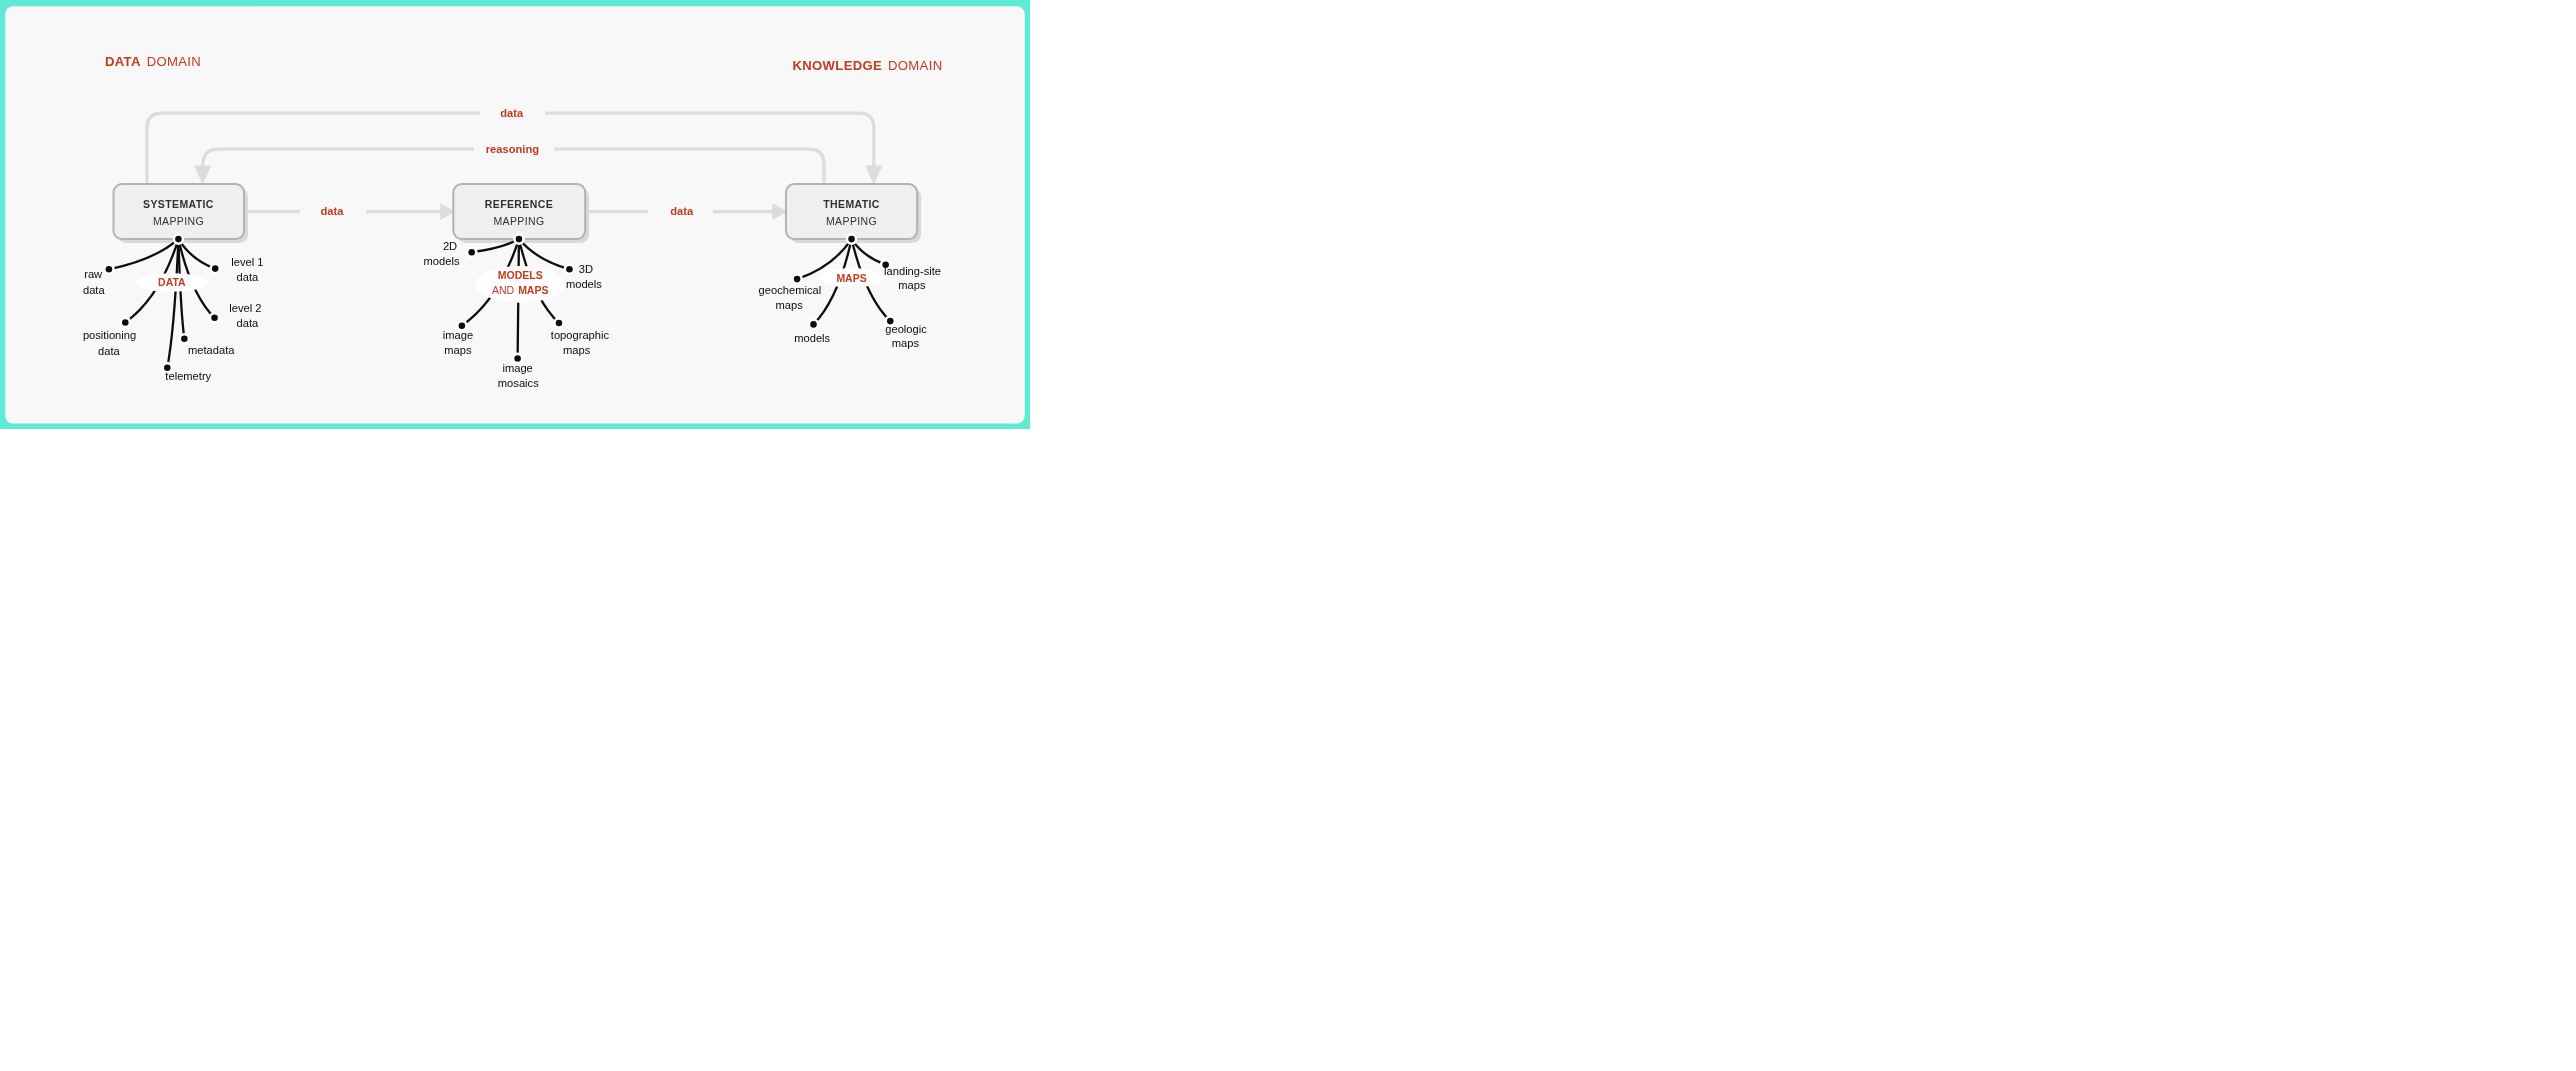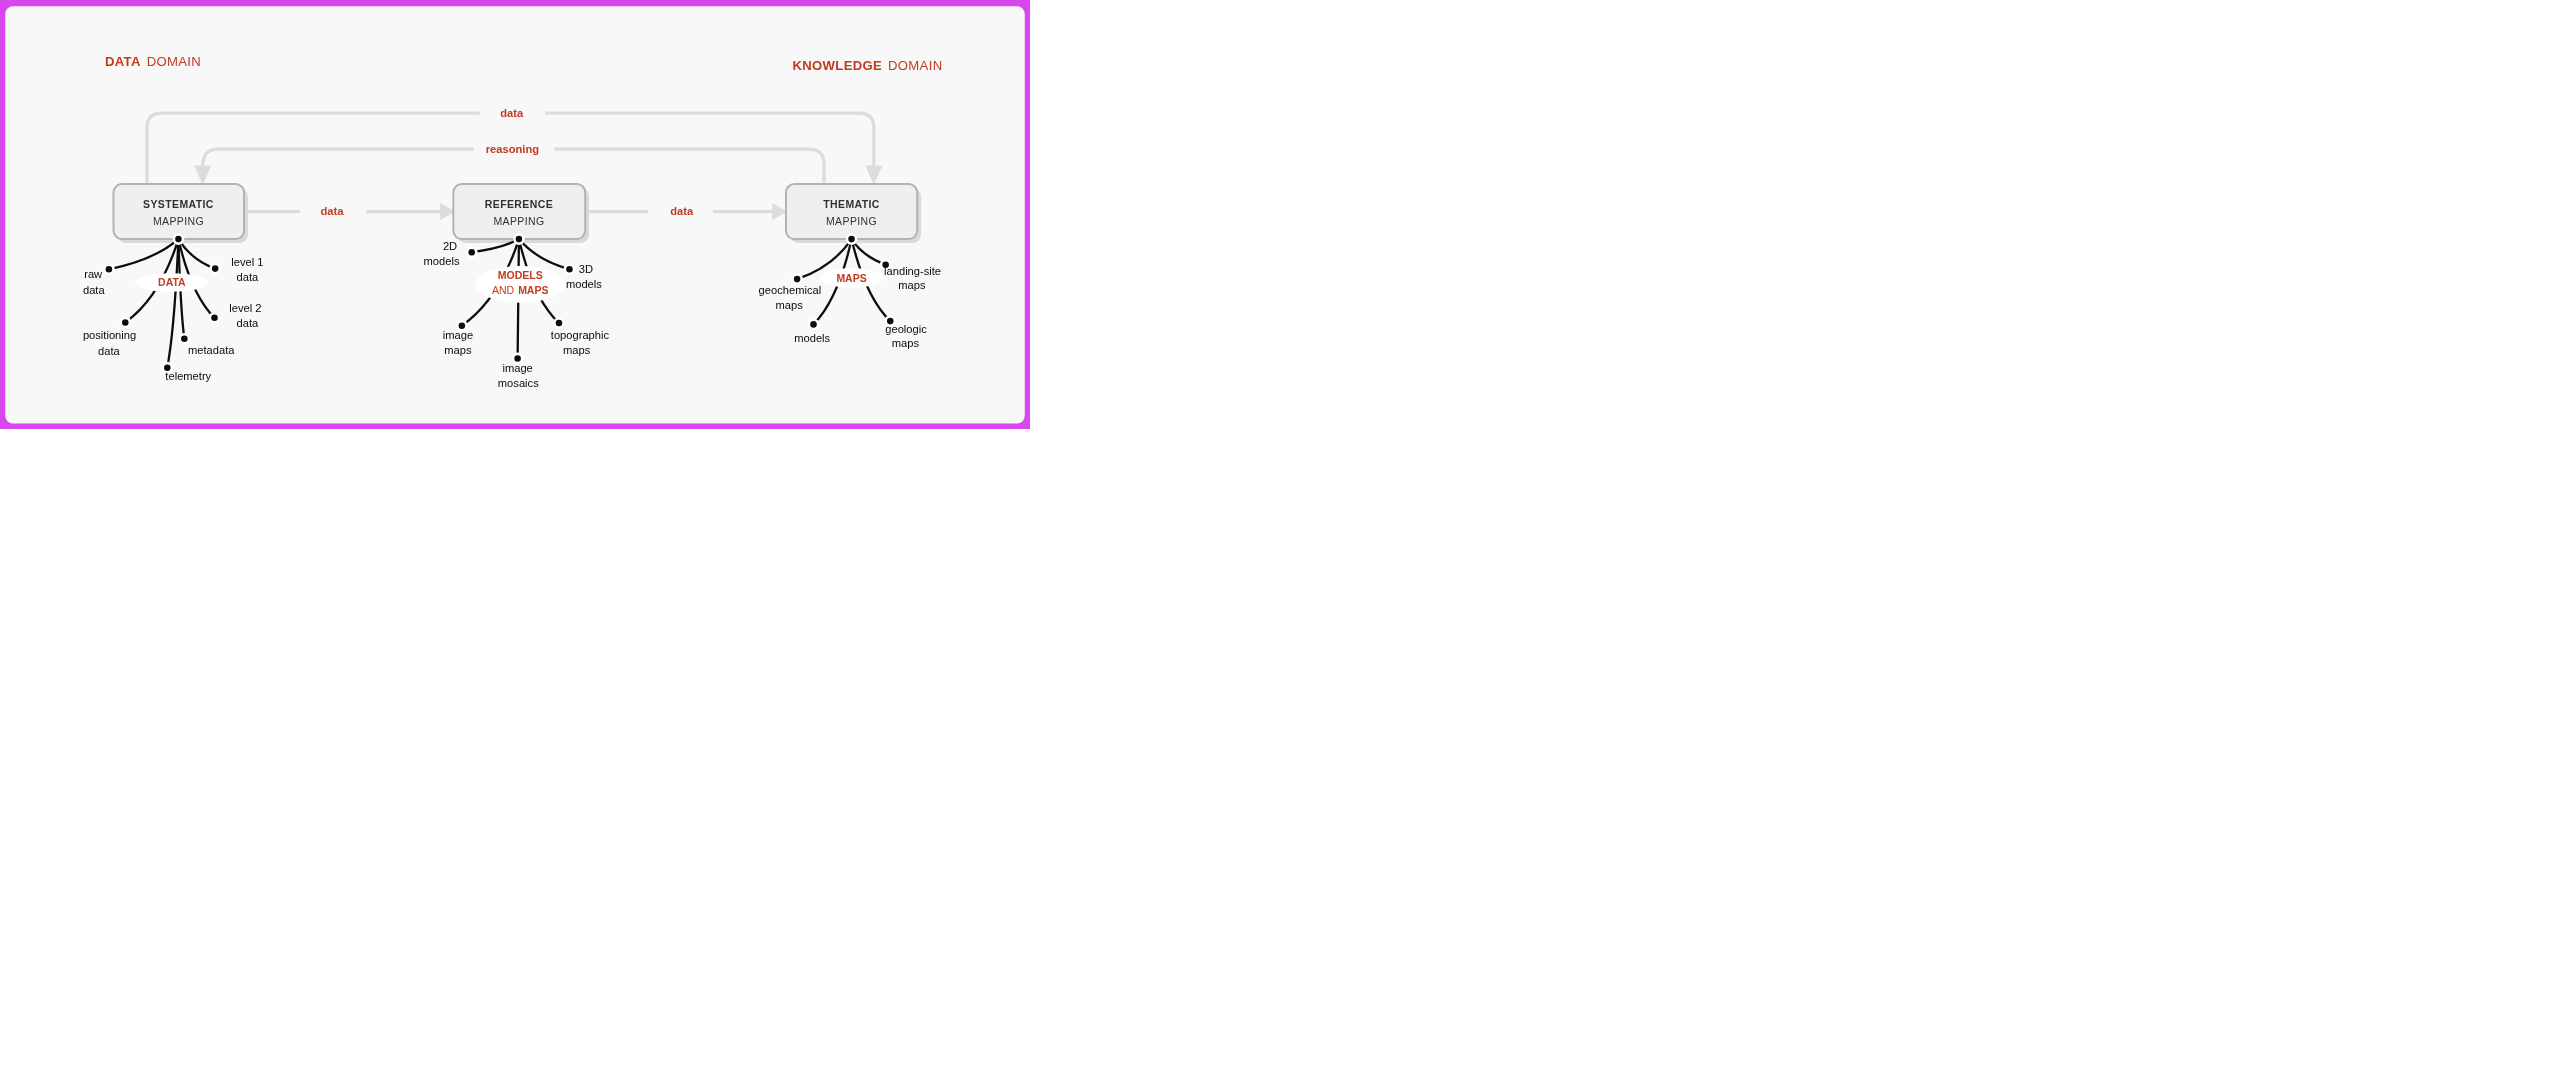--- a/index.html
+++ b/index.html
@@ -1,16 +1,16 @@
 <!DOCTYPE html>
 <html style="font-size:10.5px"><head>
 <meta charset="utf-8">
 <style>
   html,body{margin:0;padding:0;background:#ffffff;}
-  .page{position:relative;width:1030px;height:429px;background:#d946ef;overflow:hidden;
+  .page{position:relative;width:1030px;height:429px;background:#5eead4;overflow:hidden;
         font-family:"Liberation Sans","DejaVu Sans",sans-serif;}
   svg{display:block}
   text{font-family:"Liberation Sans","DejaVu Sans",sans-serif;}
   .b{font-weight:bold;}
   .domain{font-size:20px;fill:#c23a20;letter-spacing:.5px;}
   .boxtitle{font-size:16px;fill:#303030;letter-spacing:.6px;}
   .leaf{font-size:17px;fill:#0b0b0b;}
   .redlabel{font-size:16px;font-weight:bold;fill:#c23a20;}
   .flowlabel{font-size:17px;font-weight:bold;fill:#c23a20;}
   .grayline{stroke:#dcdcdc;stroke-width:5;fill:none;}

